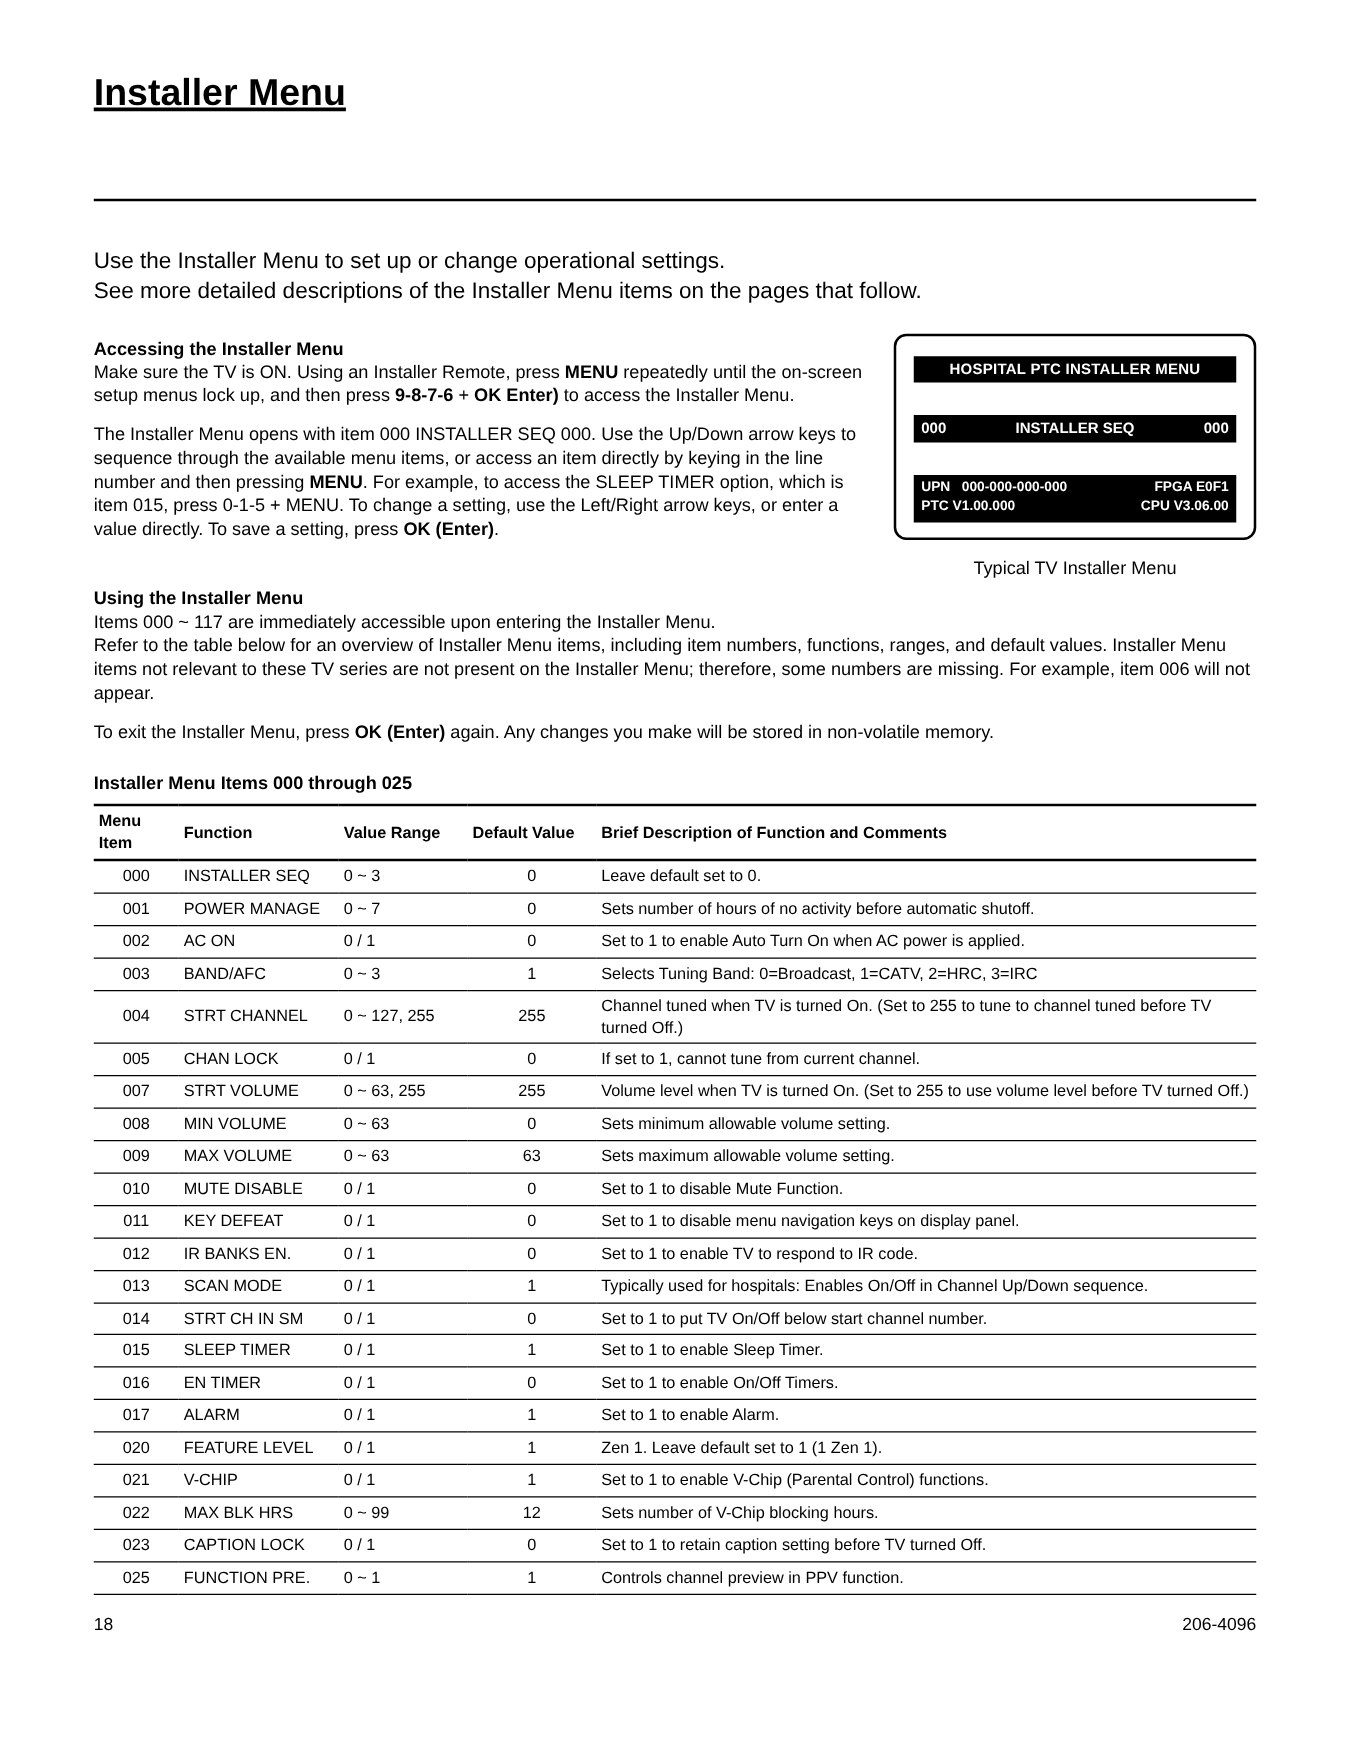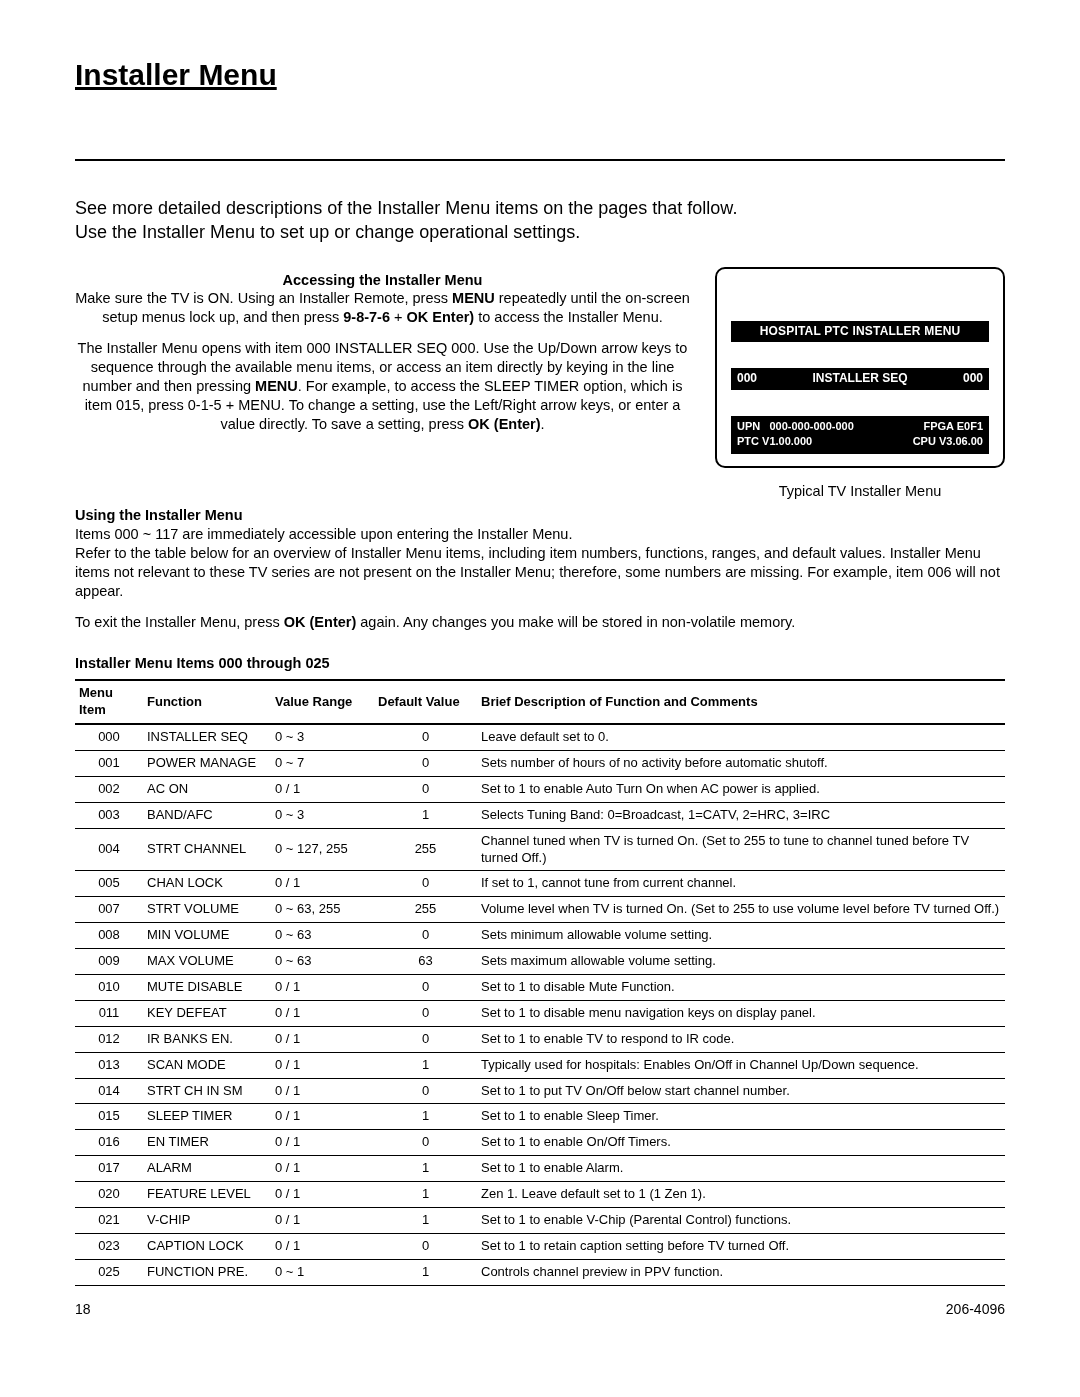--- a/index.html
+++ b/index.html
@@ -30,21 +30,20 @@
   .sec-heading {
     font-weight: bold;
     margin-top: 6px;
   }
   .two-col {
     display: flex;
     gap: 25px;
   }
   .left-col {
     flex: 1;
-    text-align: center;
   }
   .right-col {
     width: 290px;
     flex-shrink: 0;
     padding-top: 2px;
   }
   .para {
     margin-bottom: 12px;
   }
   .bold {
@@ -57,21 +56,20 @@
     font-size: 12px;
   }
   .tv-inner-title {
     background: #000;
     color: #fff;
     font-weight: bold;
     text-align: center;
     padding: 3px 0;
     font-size: 12px;
     letter-spacing: 0.2px;
-    margin-top: 36px;
   }
   .tv-row-mid {
     display: flex;
     justify-content: space-between;
     background: #000;
     color: #fff;
     font-weight: bold;
     padding: 3px 6px;
     font-size: 12px;
     margin-top: 26px;
@@ -126,22 +124,22 @@
     margin-top: 14px;
   }
 </style>
 </head>
 <body>
 
 <h1>Installer Menu</h1>
 <div class="rule"></div>
 
 <div class="intro">
+  <div>Use the Installer Menu to set up or change operational settings.</div>
   <div>See more detailed descriptions of the Installer Menu items on the pages that follow.</div>
-  <div>Use the Installer Menu to set up or change operational settings.</div>
 </div>
 
 <div class="two-col">
   <div class="left-col">
     <div class="sec-heading">Accessing the Installer Menu</div>
     <div class="para">
       <span>Make sure the TV is ON. Using an Installer Remote, press </span><span class="bold">MENU</span><span> repeatedly until the on-screen setup menus lock up, and then press </span><span class="bold">9-8-7-6</span><span> + </span><span class="bold">OK Enter)</span><span> to access the Installer Menu.</span>
     </div>
     <div class="para">
       <span>The Installer Menu opens with item 000 INSTALLER SEQ 000. Use the Up/Down arrow keys to sequence through the available menu items, or access an item directly by keying in the line number and then pressing </span><span class="bold">MENU</span><span>. For example, to access the SLEEP TIMER option, which is item 015, press 0-1-5 + MENU. To change a setting, use the Left/Right arrow keys, or enter a value directly. To save a setting, press </span><span class="bold">OK (Enter)</span><span>.</span>
@@ -317,20 +315,27 @@
         <td class="c-desc">Zen 1. Leave default set to 1 (1 Zen 1).</td>
       </tr>
       <tr>
         <td class="c-item">021</td>
         <td class="c-func">V-CHIP</td>
         <td class="c-range">0 / 1</td>
         <td class="c-def">1</td>
         <td class="c-desc">Set to 1 to enable V-Chip (Parental Control) functions.</td>
       </tr>
       <tr>
+        <td class="c-item">022</td>
+        <td class="c-func">MAX BLK HRS</td>
+        <td class="c-range">0 ~ 99</td>
+        <td class="c-def">12</td>
+        <td class="c-desc">Sets number of V-Chip blocking hours.</td>
+      </tr>
+      <tr>
         <td class="c-item">023</td>
         <td class="c-func">CAPTION LOCK</td>
         <td class="c-range">0 / 1</td>
         <td class="c-def">0</td>
         <td class="c-desc">Set to 1 to retain caption setting before TV turned Off.</td>
       </tr>
       <tr>
         <td class="c-item">025</td>
         <td class="c-func">FUNCTION PRE.</td>
         <td class="c-range">0 ~ 1</td>

